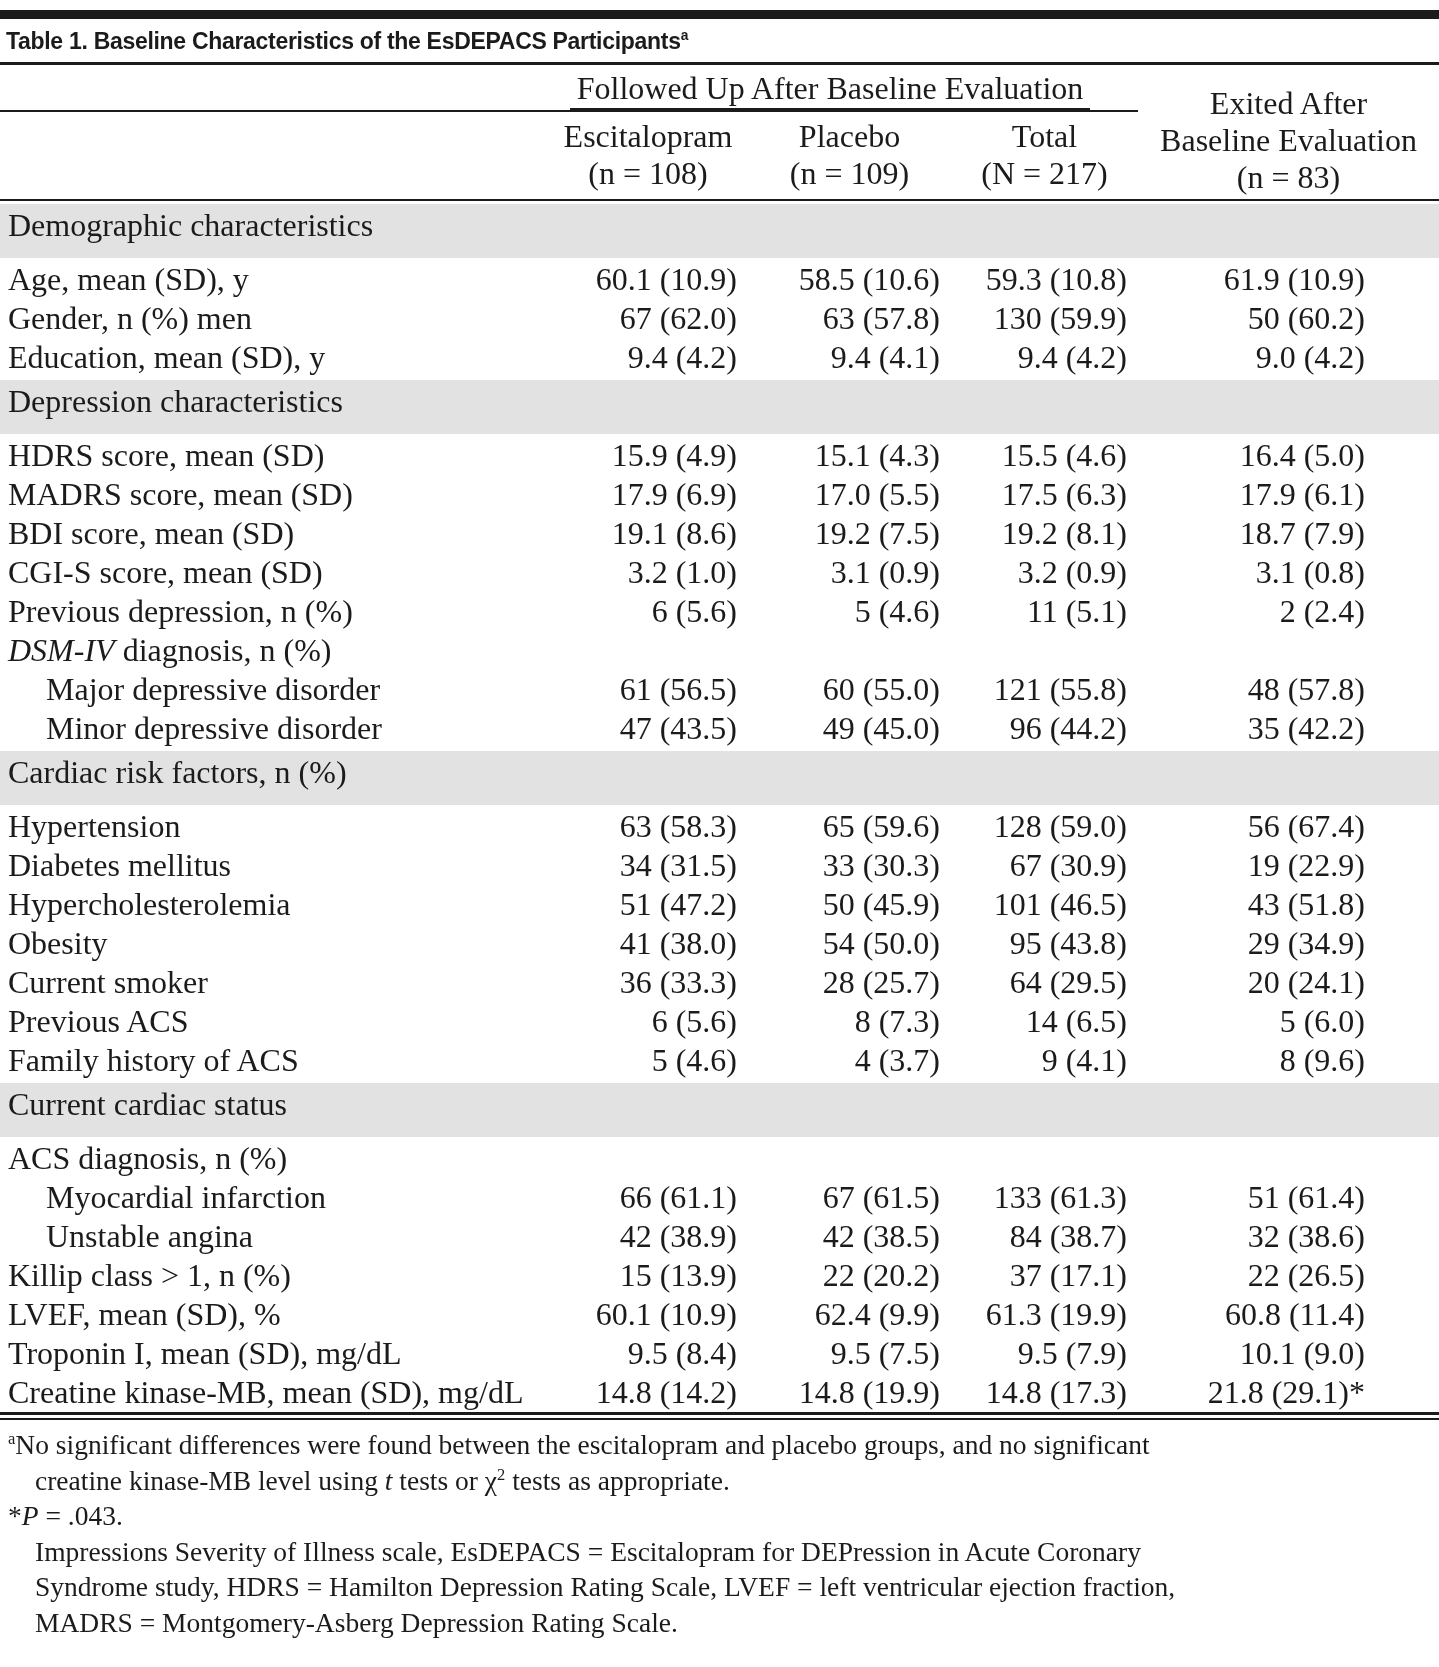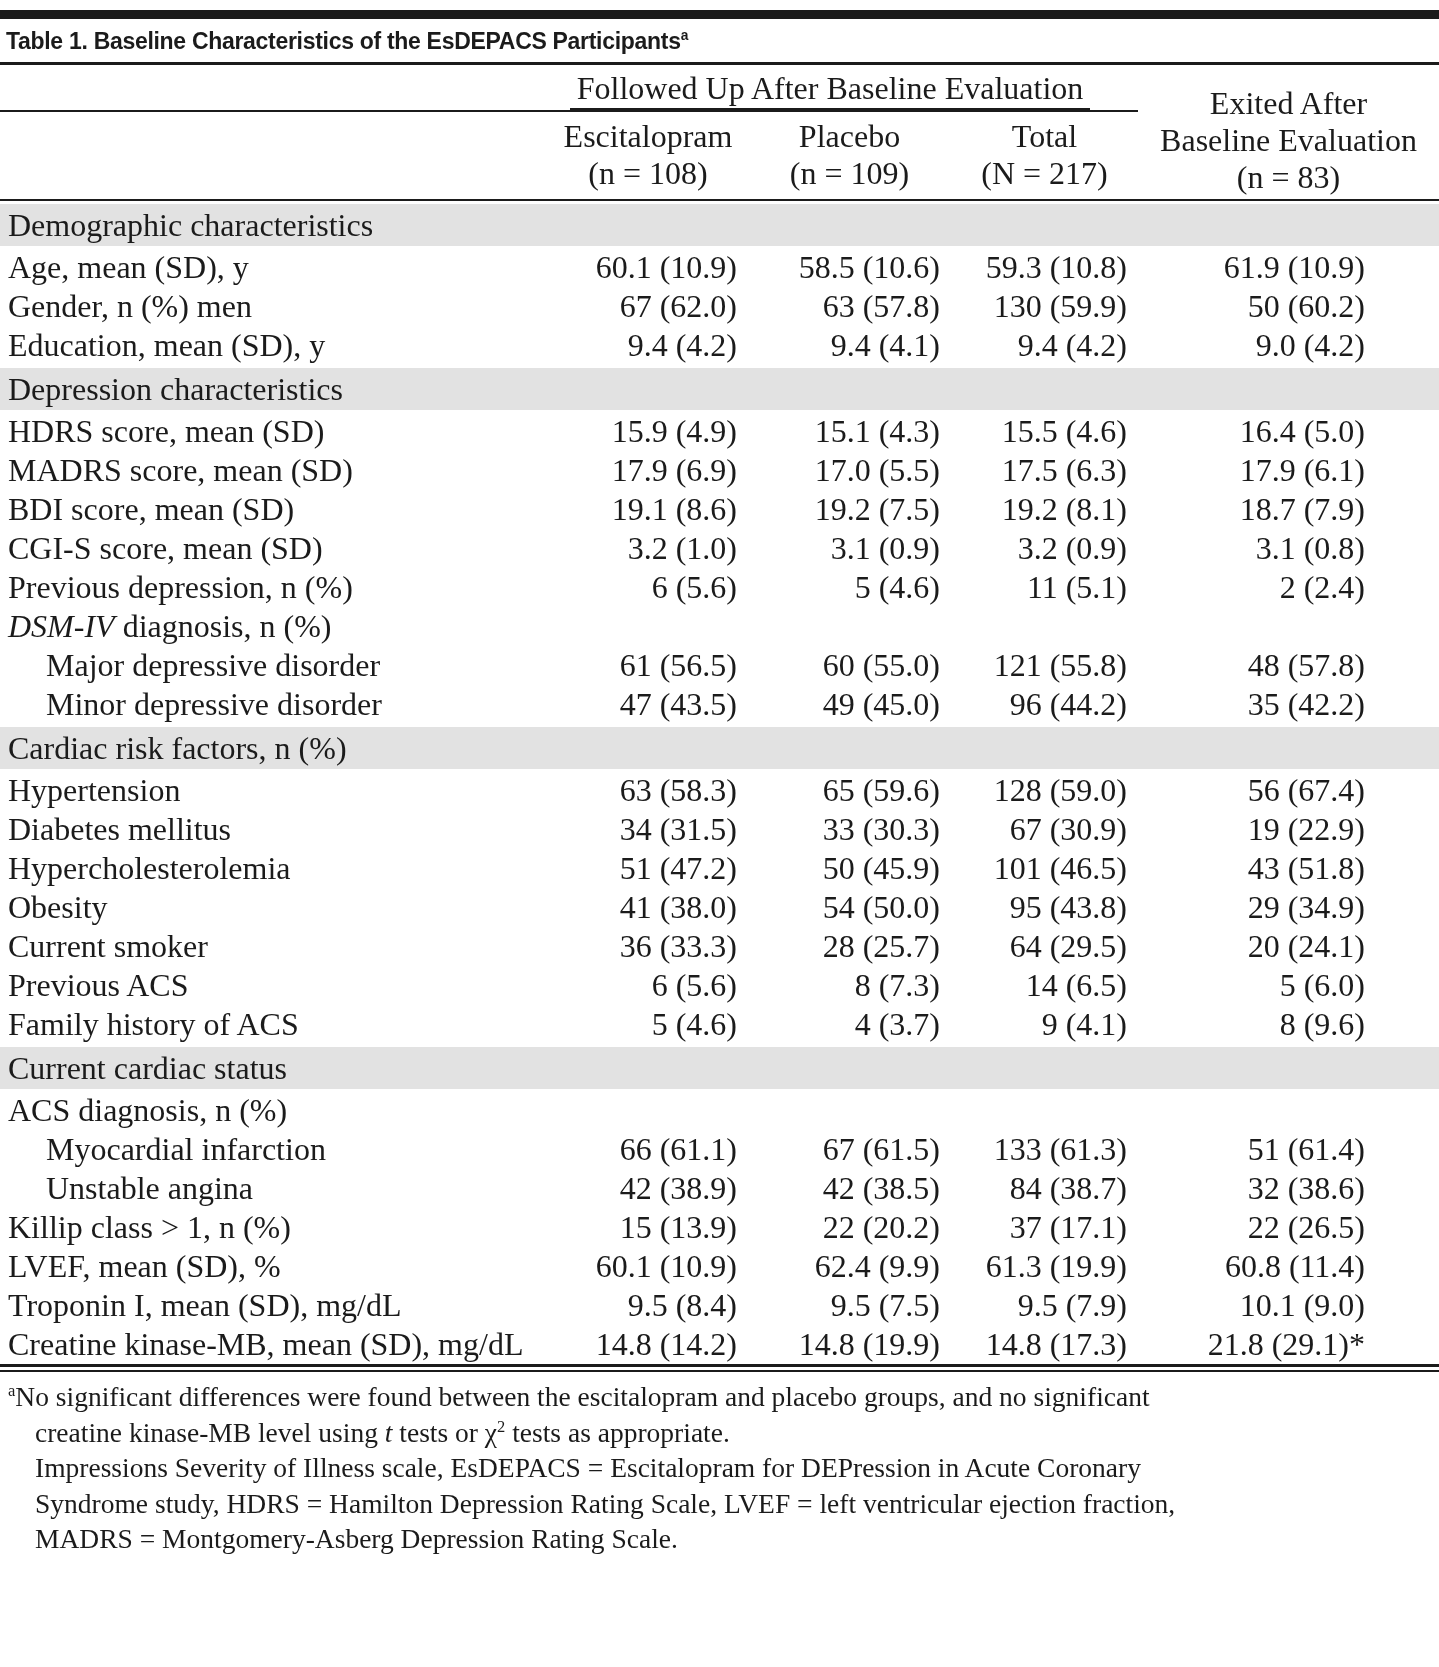--- a/index.html
+++ b/index.html
@@ -64,21 +64,21 @@
   td.lbl.ind { padding-left:46px; }
   td.val { text-align:right; white-space:nowrap; }
   td.val.c0 { padding-right:11px; }
   td.val.c1 { padding-right:11px; }
   td.val.c2 { padding-right:11px; }
   td.val.c3 { padding-right:74px; }
 
   td.band-cell { padding:0; }
   .band {
     background:var(--band, #e2e2e2);
-    height:42px;
+    height:54px;
     line-height:42px;
     margin:3px 0 2px 0;
     padding-left:8px;
     white-space:nowrap;
   }
 
   .double-rule {
     border-top:3.5px solid #1b1b1b;
     border-bottom:2px solid #1b1b1b;
     height:3px;
@@ -338,18 +338,19 @@
           <td class="val c3">21.8 (29.1)*</td>
         </tr>
       </tbody>
   </table>
 
   <div class="double-rule"></div>
 
   <div class="footnotes">
       <div class="fn-line"><sup>a</sup><span>No significant differences were found between the escitalopram and placebo groups, and no significant</span></div>
       <div class="fn-line cont"><span>creatine kinase-MB level using </span><i>t</i><span> tests or χ</span><sup>2</sup><span> tests as appropriate.</span></div>
+      <div class="fn-line"><span>*</span><i>P</i><span> = .043.</span></div>
       <div class="fn-line cont"><span>Impressions Severity of Illness scale, EsDEPACS = Escitalopram for DEPression in Acute Coronary</span></div>
       <div class="fn-line cont"><span>Syndrome study, HDRS = Hamilton Depression Rating Scale, LVEF = left ventricular ejection fraction,</span></div>
       <div class="fn-line cont"><span>MADRS = Montgomery-Asberg Depression Rating Scale.</span></div>
     </div>
 
 </div>
 
 </body></html>

